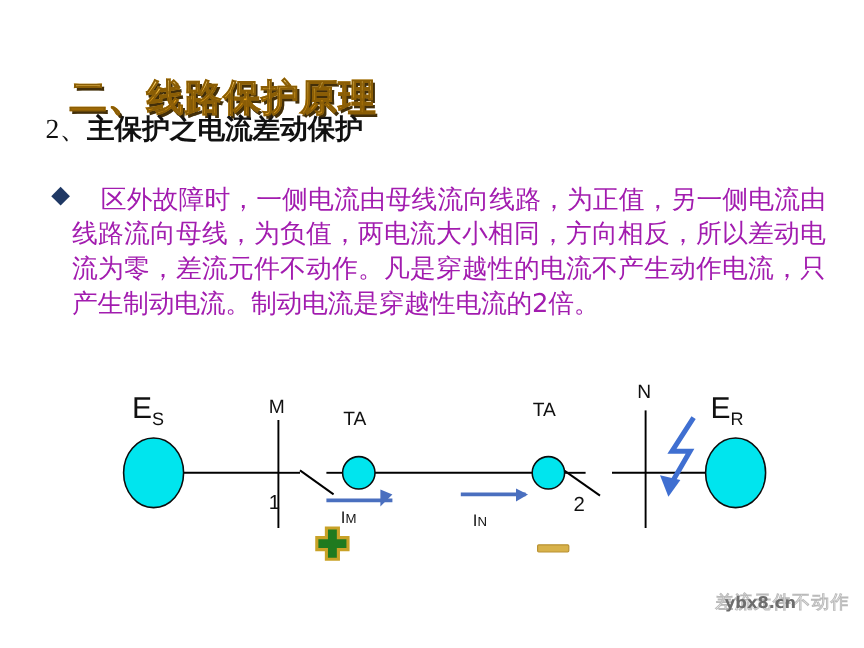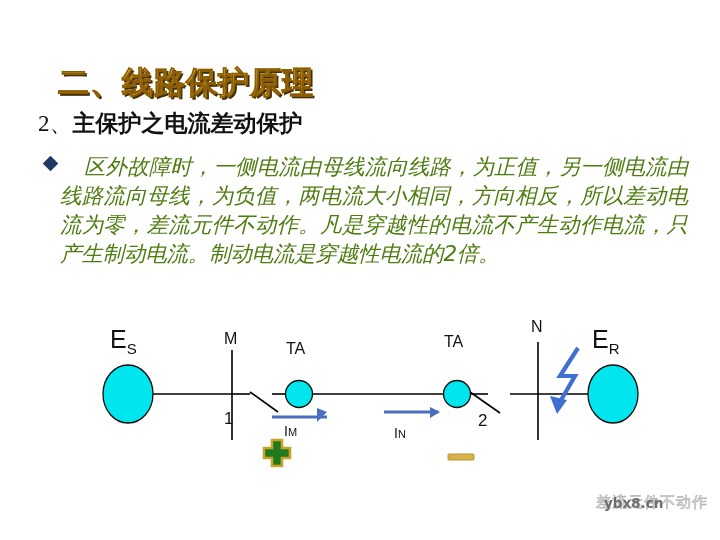--- a/index.html
+++ b/index.html
@@ -55,21 +55,21 @@
     white-space: nowrap;
     color: #4a3608;
     z-index: 0;
   }
   .title-fg { position: absolute; left: 0; top: 0; z-index: 1; }
 
   
   #subtitle {
     position: absolute;
     left: 38px;
-    top: 108px;
+    top: 92px;
     font-family: "DejaVu Sans", sans-serif;
     font-size: 23px;
     font-weight: bold;
     color: #111111;
     white-space: nowrap;
     letter-spacing: 0px;
   }
   #subtitle .num {
     font-family: "Liberation Serif", serif;
     font-weight: normal;
@@ -95,26 +95,25 @@
   .diamond {
     width: 11px;
     height: 11px;
     background: #1f3864;
     transform: rotate(45deg);
   }
   #body-text {
     font-family: "DejaVu Sans", sans-serif;
     font-size: 21.5px;
     line-height: 29px;
-    color: #4d7c0f;
+    color: #a21caf;
     text-align: justify;
     letter-spacing: -0.2px;
     text-indent: 24px;
     width: 628px;
-    font-style: italic;
   }
 
   
   #diagram {
     position: absolute;
     left: 0;
     top: 300px;
     width: 608px;
     height: 200px;
   }

